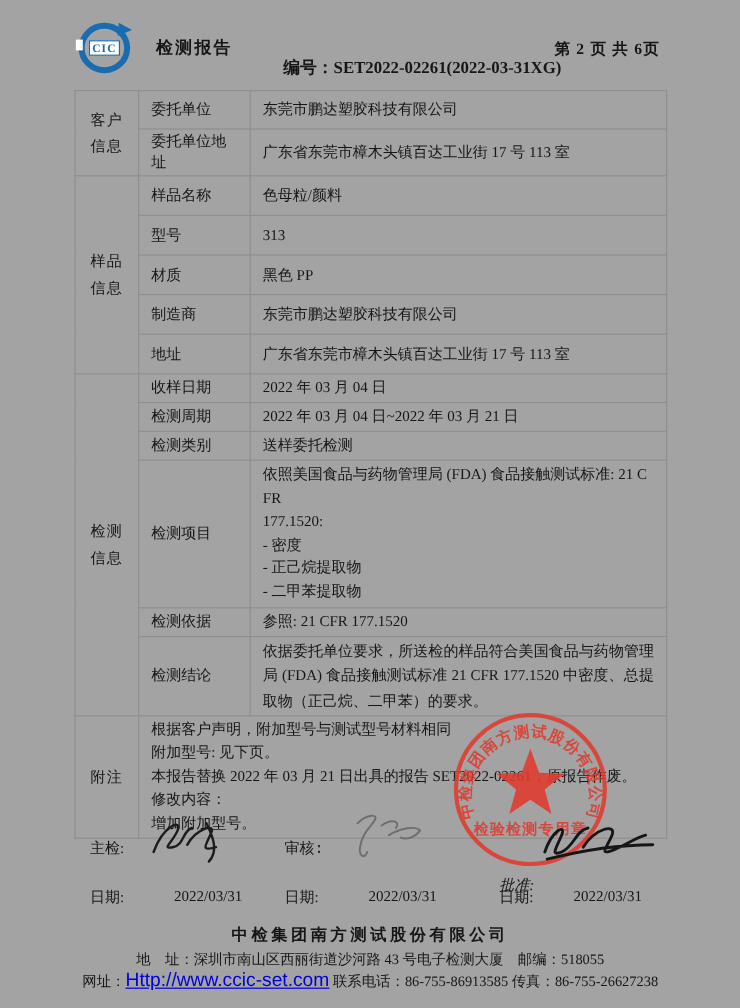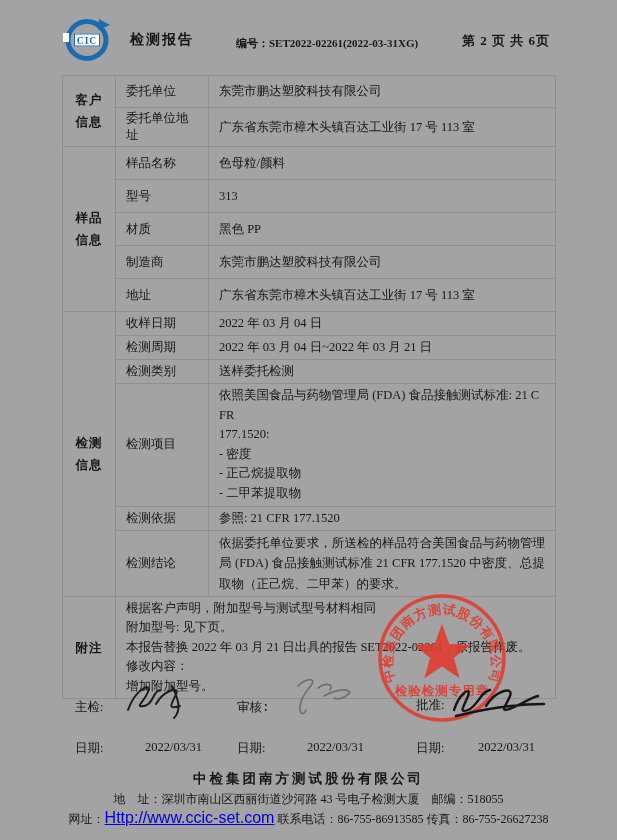--- a/index.html
+++ b/index.html
@@ -4,27 +4,27 @@
 <style>
   * { margin:0; padding:0; box-sizing:border-box; }
   body { background:#e8e8e8; font-family:"Liberation Serif","DejaVu Serif",serif; }
   .page {
     position:relative; width:617px; height:840px; margin:0 auto;
     background:#a3a3a3; color:#161616; overflow:hidden;
   }
   
   .logo { position:absolute; left:63px; top:18px; width:48px; height:44px; }
   .hdr-title { position:absolute; left:130px; top:31px; font-size:14px; font-weight:bold; letter-spacing:2px; }
-  .hdr-no { position:absolute; left:236px; top:36px; font-size:11px; font-weight:bold; }
+  .hdr-no { position:absolute; left:236px; top:48px; font-size:14px; font-weight:bold; }
   .hdr-page { position:absolute; left:462px; top:32px; font-size:13px; font-weight:bold; letter-spacing:1px; white-space:nowrap; }
   
   table.report { position:absolute; left:62px; top:75px; width:493px;
     border-collapse:collapse; table-layout:fixed; font-size:12.5px; }
   table.report td { border:1px solid #8f8f8f; padding:2px 10px; vertical-align:middle; word-break:break-all; }
-  td.group { text-align:center; padding:0;font-weight:bold; }
+  td.group { text-align:center; padding:0; }
   td.group .glabel { width:2.3em; margin:0 auto; line-height:22px; letter-spacing:1px; }
   .rh-a td { height:32px; }
   .rh-b td { height:33px; }
   .rh-c td { height:24px; }
   .rh-proj td { height:100px; vertical-align:top; }
   .rh-concl td { height:64px; }
   .rh-notes td { height:98px; vertical-align:top; }
   .ml { padding-top:3px; }
   .ml div { line-height:19.6px; }
   .concl { text-align:justify; line-height:20.5px; }
@@ -166,21 +166,21 @@
   <div class="abs" style="left:75px; top:699px;">主检:</div>
   <svg class="sigsvg" style="left:122px; top:678px;" width="80" height="44" viewBox="0 0 80 44">
     <path d="M6,32 C14,10 30,4 26,14 C22,24 12,30 22,28 C32,26 30,14 38,12 M34,26 C42,12 58,8 54,16 C50,26 44,32 58,28 M50,8 C56,20 60,32 52,40" fill="none" stroke="#1c1c1c" stroke-width="2" stroke-linecap="round"></path>
   </svg>
 
   <div class="abs" style="left:237px; top:699px;font-family:Liberation Mono, monospace;">审核:</div>
   <svg class="sigsvg" style="left:290px; top:672px;" width="70" height="48" viewBox="0 0 70 48">
     <path d="M8,14 C16,6 26,6 22,12 C18,18 12,22 10,34 C9,42 14,44 16,38 M28,16 C36,10 44,12 40,18 M34,24 C44,18 56,16 60,20 C56,26 48,28 44,26" fill="none" stroke="#6e6e6e" stroke-width="1.6" stroke-linecap="round"></path>
   </svg>
 
-  <div class="abs" style="left:416px; top:697px;">批准:</div>
+  <div class="abs" style="left:416px; top:730px;font-style:italic;">批准:</div>
   <svg class="sigsvg" style="left:448px; top:680px;" width="102" height="48" viewBox="0 0 102 48">
     <path d="M6,30 C12,12 24,6 20,16 C16,26 10,34 20,30 C30,26 32,12 42,10 M38,26 C48,10 66,6 62,16 C58,26 50,34 64,28 C74,24 82,18 90,16 M8,36 C40,28 70,24 96,24" fill="none" stroke="#161616" stroke-width="2.4" stroke-linecap="round"></path>
   </svg>
 
   <div class="abs" style="left:75px; top:740px;">日期:</div>
   <div class="abs" style="left:145px; top:740px;">2022/03/31</div>
   <div class="abs" style="left:237px; top:740px;">日期:</div>
   <div class="abs" style="left:307px; top:740px;">2022/03/31</div>
   <div class="abs" style="left:416px; top:740px;">日期:</div>
   <div class="abs" style="left:478px; top:740px;">2022/03/31</div>

